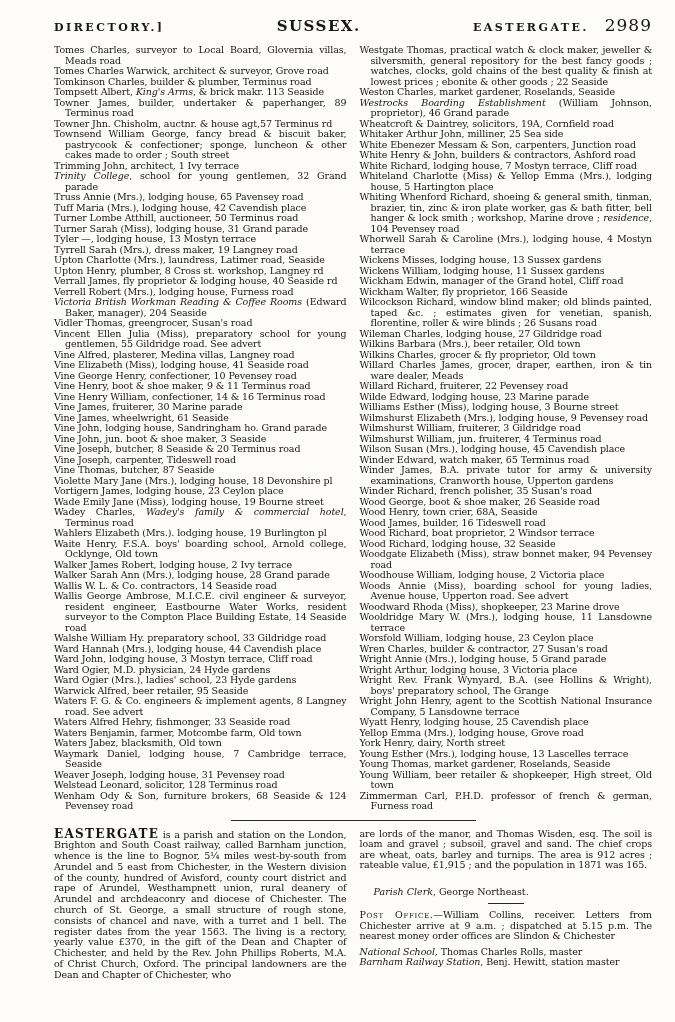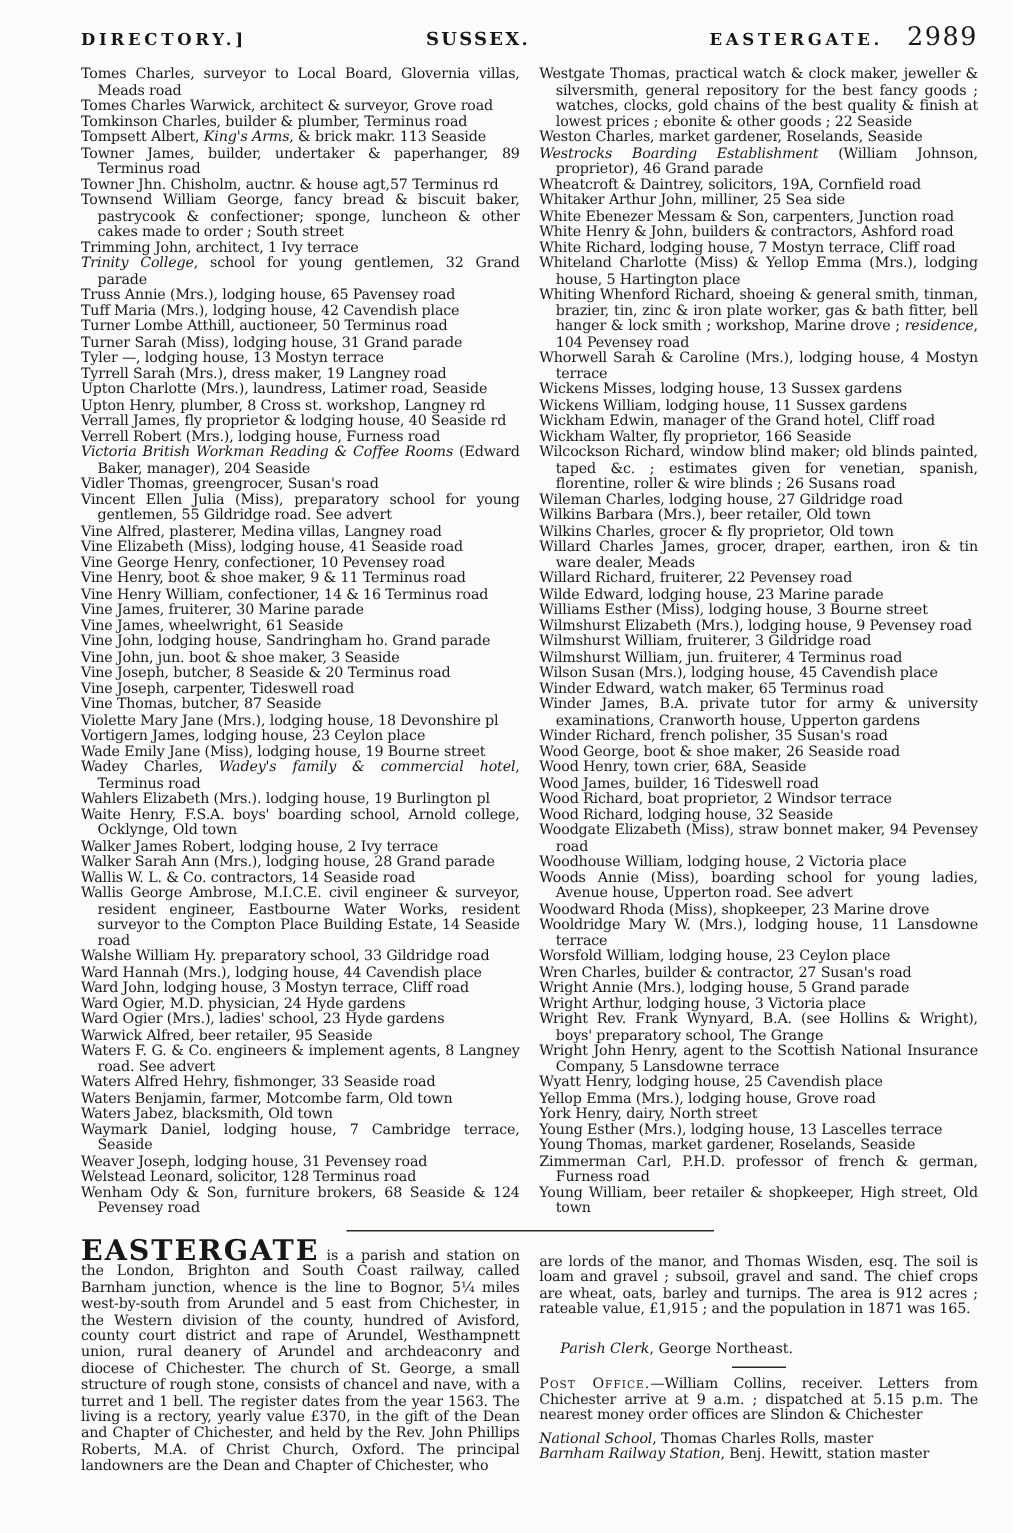--- a/index.html
+++ b/index.html
@@ -6,38 +6,38 @@
   body{
     width:675px;height:1022px;overflow:hidden;
     background:#fdfcfa;color:#191715;
     font-family:"DejaVu Serif", serif;
     -webkit-font-smoothing:antialiased;
   }
   .page{padding:15px 23px 0 54px;}
   
   .header{display:flex;align-items:baseline;margin-bottom:10px;}
   .h-left{font-size:11px;letter-spacing:2.5px;font-weight:bold;}
-  .h-center{flex:1;text-align:center;font-size:12px;font-weight:bold;letter-spacing:1.5px;}
+  .h-center{flex:1;text-align:center;font-size:15px;font-weight:bold;letter-spacing:1.5px;}
   .h-rightwrap{display:flex;align-items:baseline;}
   .h-right{font-size:11px;letter-spacing:2.5px;font-weight:bold;}
   .h-page{font-size:17px;margin-left:16px;letter-spacing:1px;}
   
-  .columns{display:flex;align-items:center;}
+  .columns{display:flex;align-items:flex-start;}
   .col{flex:1;min-width:0;}
   .col-divider{width:1px;background:#2a2622;margin:0 6px;}
   .entry, .par{
     font-size:9.5px;line-height:10.5px;text-align:justify;
     letter-spacing:-0.1px;
   }
   .entry{padding-left:11px;text-indent:-11px;}
   .par{margin:0;}
   
   .section-rule{width:245px;height:1px;background:#2a2622;margin:8px auto 8px auto;}
   .mini-rule{width:36px;height:1px;background:#2a2622;margin:6px auto;}
-  .big{font-weight:bold;font-size:19px;letter-spacing:1.3px;}
+  .big{font-weight:bold;font-size:12px;letter-spacing:1.3px;}
   .sc{font-variant:small-caps;letter-spacing:0.7px;}
   .parish-line{margin-top:16px;padding-left:14px;font-size:9.5px;line-height:10.5px;}
   .gap-top{margin-top:5px;}
   .gaz-left .par{line-height:10.8px;}
 </style>
 </head>
 <body>
 
 <div class="page">
 
@@ -157,22 +157,22 @@
         <div class="entry">Wren Charles, builder &amp; contractor, 27 Susan's road</div>
         <div class="entry">Wright Annie (Mrs.), lodging house, 5 Grand parade</div>
         <div class="entry">Wright Arthur, lodging house, 3 Victoria place</div>
         <div class="entry">Wright Rev. Frank Wynyard, B.A. (see Hollins &amp; Wright), boys' preparatory school, The Grange</div>
         <div class="entry">Wright John Henry, agent to the Scottish National Insurance Company, 5 Lansdowne terrace</div>
         <div class="entry">Wyatt Henry, lodging house, 25 Cavendish place</div>
         <div class="entry">Yellop Emma (Mrs.), lodging house, Grove road</div>
         <div class="entry">York Henry, dairy, North street</div>
         <div class="entry">Young Esther (Mrs.), lodging house, 13 Lascelles terrace</div>
         <div class="entry">Young Thomas, market gardener, Roselands, Seaside</div>
+        <div class="entry">Young William, beer retailer &amp; shopkeeper, High street, Old town</div>
         <div class="entry">Zimmerman Carl, P.H.D. professor of french &amp; german, Furness road</div>
-        <div class="entry">Young William, beer retailer &amp; shopkeeper, High street, Old town</div>
       </div>
   </div>
 
   <div class="section-rule"></div>
 
   <div class="columns gaz">
     <div class="col gaz-left">
       <p class="par"><span class="big">EASTERGATE</span> is a parish and station on the London, Brighton and South Coast railway, called Barnham junction, whence is the line to Bognor, 5¼ miles west-by-south from Arundel and 5 east from Chichester, in the Western division of the county, hundred of Avisford, county court district and rape of Arundel, Westhampnett union, rural deanery of Arundel and archdeaconry and diocese of Chichester.  The church of St. George, a small structure of rough stone, consists of chancel and nave, with a turret and 1 bell.  The register dates from the year 1563.  The living is a rectory, yearly value £370, in the gift of the Dean and Chapter of Chichester, and held by the Rev. John Phillips Roberts, M.A. of Christ Church, Oxford.  The principal landowners are the Dean and Chapter of Chichester, who</p>
     </div>
     <div class="col-divider"></div>

